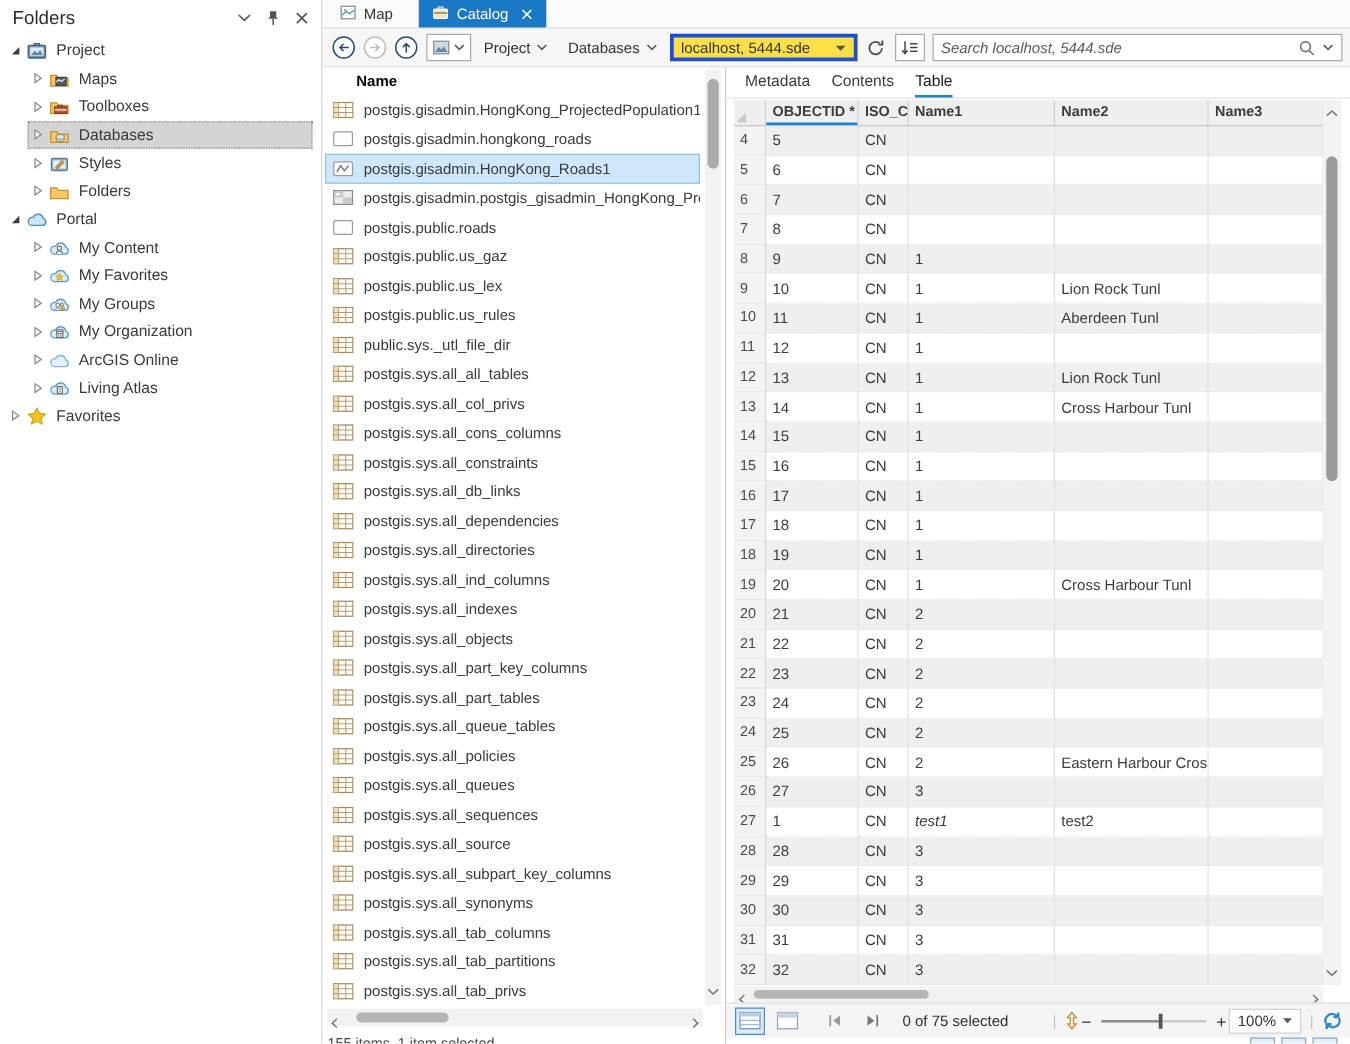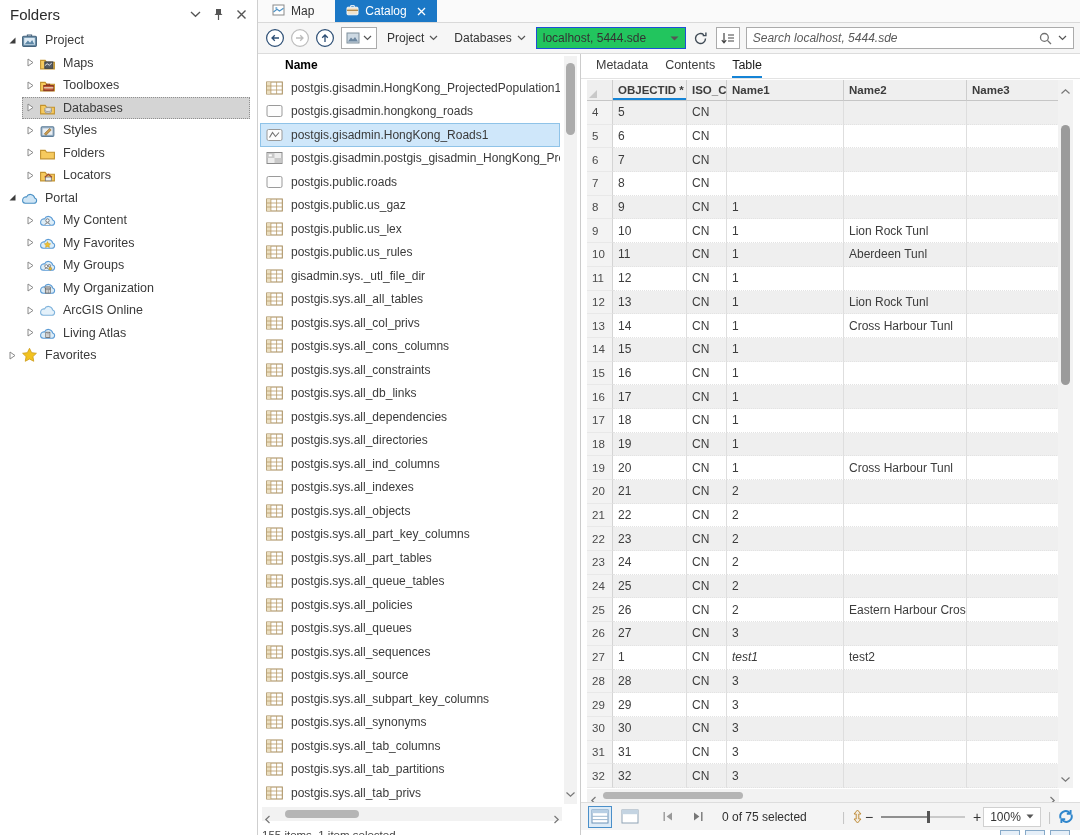--- a/index.html
+++ b/index.html
@@ -23,21 +23,21 @@
 
   
   .tabstrip{position:absolute;left:258px;top:0;width:822px;height:23px;background:#fafafa;border-bottom:1px solid #d9d9d9;display:flex;align-items:stretch;padding-left:3px}
   .tab{display:flex;align-items:center;gap:6px;padding:0 11px;font-size:12px;color:#333;cursor:pointer}
   .tab.active{background:#1b78c6;color:#fff}
   .tab .closex{margin-left:4px;display:flex}
   .toolbar{position:absolute;left:258px;top:23px;width:822px;height:31px;background:#f6f6f6;border-bottom:1px solid #dcdcdc;display:flex;align-items:center;padding:0 6px;gap:4px}
   .navbtn{display:flex;align-items:center;justify-content:center;width:21px;height:21px;cursor:pointer}
   .projbox{display:flex;align-items:center;gap:3px;border:1px solid #ababab;background:#fff;height:22px;padding:0 4px;margin-left:2px;cursor:pointer}
   .crumb{display:flex;align-items:center;gap:5px;padding:0 6px;font-size:12px;color:#333;cursor:pointer}
-  .combobox{display:flex;align-items:center;border:1px solid #1d4ed8;background:#22c55e;height:22px;width:150px;padding:0 6px;font-size:12px;color:#333;cursor:pointer}
+  .combobox{display:flex;align-items:center;border:3px solid #1d4ed8;background:#fde047;height:22px;width:150px;padding:0 6px;font-size:12px;color:#333;cursor:pointer}
   .combobox .cbtext{flex:1;white-space:nowrap;overflow:hidden}
   .iconbtn{display:flex;align-items:center;justify-content:center;width:22px;height:22px;cursor:pointer}
   .sortbox{display:flex;align-items:center;justify-content:center;width:24px;height:22px;border:1px solid #ababab;background:#fff;cursor:pointer}
   .searchbox{flex:1;display:flex;align-items:center;border:1px solid #ababab;background:#fff;height:22px;padding:0 6px;gap:6px;margin-left:2px}
   .searchbox input{flex:1;border:none;outline:none;font-size:12px;color:#333;font-family:"Liberation Sans",sans-serif;background:transparent}
   .searchbox input::placeholder{font-style:italic;color:#5a5a5a;opacity:1}
 
   
   .browser{position:absolute;left:258px;top:54px;width:322px;height:781px;background:#fff;overflow:hidden}
   .name-header{height:22px;display:flex;align-items:center;padding-left:27px;font-size:12px;font-weight:bold;color:#000000}
@@ -205,35 +205,20 @@
             <svg width="9" height="9">
               <path d="M2 1 L7 4.5 L2 8 Z" fill="#fff" stroke="#8a8a8a"></path>
             </svg>
           </span>
           <span class="ticon">
             <svg width="17" height="16" viewBox="0 0 16 15">
               <path d="M1.5 5 h4.3 l1.4 1.8 H14.5 V13 H1.5 z" fill="#f6ca5e" stroke="#c2922e"></path>
             </svg>
           </span>
           <span class="tlabel">Folders</span>
-        </div>
-        <div class="tree-row d1">
-          <span class="caret">
-            <svg width="9" height="9">
-              <path d="M2 1 L7 4.5 L2 8 Z" fill="#fff" stroke="#8a8a8a"></path>
-            </svg>
-          </span>
-          <span class="ticon">
-            <svg width="17" height="16" viewBox="0 0 16 15">
-              <path d="M1.5 5 h4.3 l1.4 1.8 H14.5 V13 H1.5 z" fill="#f6ca5e" stroke="#c2922e"></path>
-              <rect x="6" y="9.4" width="5.6" height="3.6" fill="#eee" stroke="#777" stroke-width="0.8"></rect>
-              <path d="M5.4 9.6 L8.8 6.8 L12.2 9.6" fill="none" stroke="#9c4632"></path>
-            </svg>
-          </span>
-          <span class="tlabel">Locators</span>
         </div>
         <div class="tree-row d0">
           <span class="caret">
             <svg width="9" height="9">
               <path d="M7.5 1.5 V7.5 H1.5 Z" fill="#3c3c3c"></path>
             </svg>
           </span>
           <span class="ticon">
             <svg width="17" height="16" viewBox="0 0 16 15">
               <path d="M4 12.5 h8.2 a2.6 2.6 0 0 0 0.6-5.1 a4 4 0 0 0 -7.6-0.9 A2.9 2.9 0 0 0 4 12.5 z" fill="#cfe5f5" stroke="#4a90c4"></path>
@@ -523,21 +508,21 @@
           <span class="llabel">postgis.public.us_rules</span>
         </div>
         <div class="list-row">
           <span class="licon">
             <svg width="17" height="14" viewBox="0 0 17 14">
               <rect x="0.7" y="1" width="15.6" height="12" fill="#fff" stroke="#a58a58"></rect>
               <rect x="0.9" y="1.2" width="4" height="11.6" fill="#ecdfc0"></rect>
               <path d="M0.7 5 H16.3 M0.7 9 H16.3 M4.9 1 V13 M10.6 1 V13" stroke="#b89a68" stroke-width="0.8" fill="none"></path>
             </svg>
           </span>
-          <span class="llabel">gisadmin.sys._utl_file_dir</span>
+          <span class="llabel">public.sys._utl_file_dir</span>
         </div>
         <div class="list-row">
           <span class="licon">
             <svg width="17" height="14" viewBox="0 0 17 14">
               <rect x="0.7" y="1" width="15.6" height="12" fill="#fff" stroke="#a58a58"></rect>
               <rect x="0.9" y="1.2" width="4" height="11.6" fill="#ecdfc0"></rect>
               <path d="M0.7 5 H16.3 M0.7 9 H16.3 M4.9 1 V13 M10.6 1 V13" stroke="#b89a68" stroke-width="0.8" fill="none"></path>
             </svg>
           </span>
           <span class="llabel">postgis.sys.all_all_tables</span>

